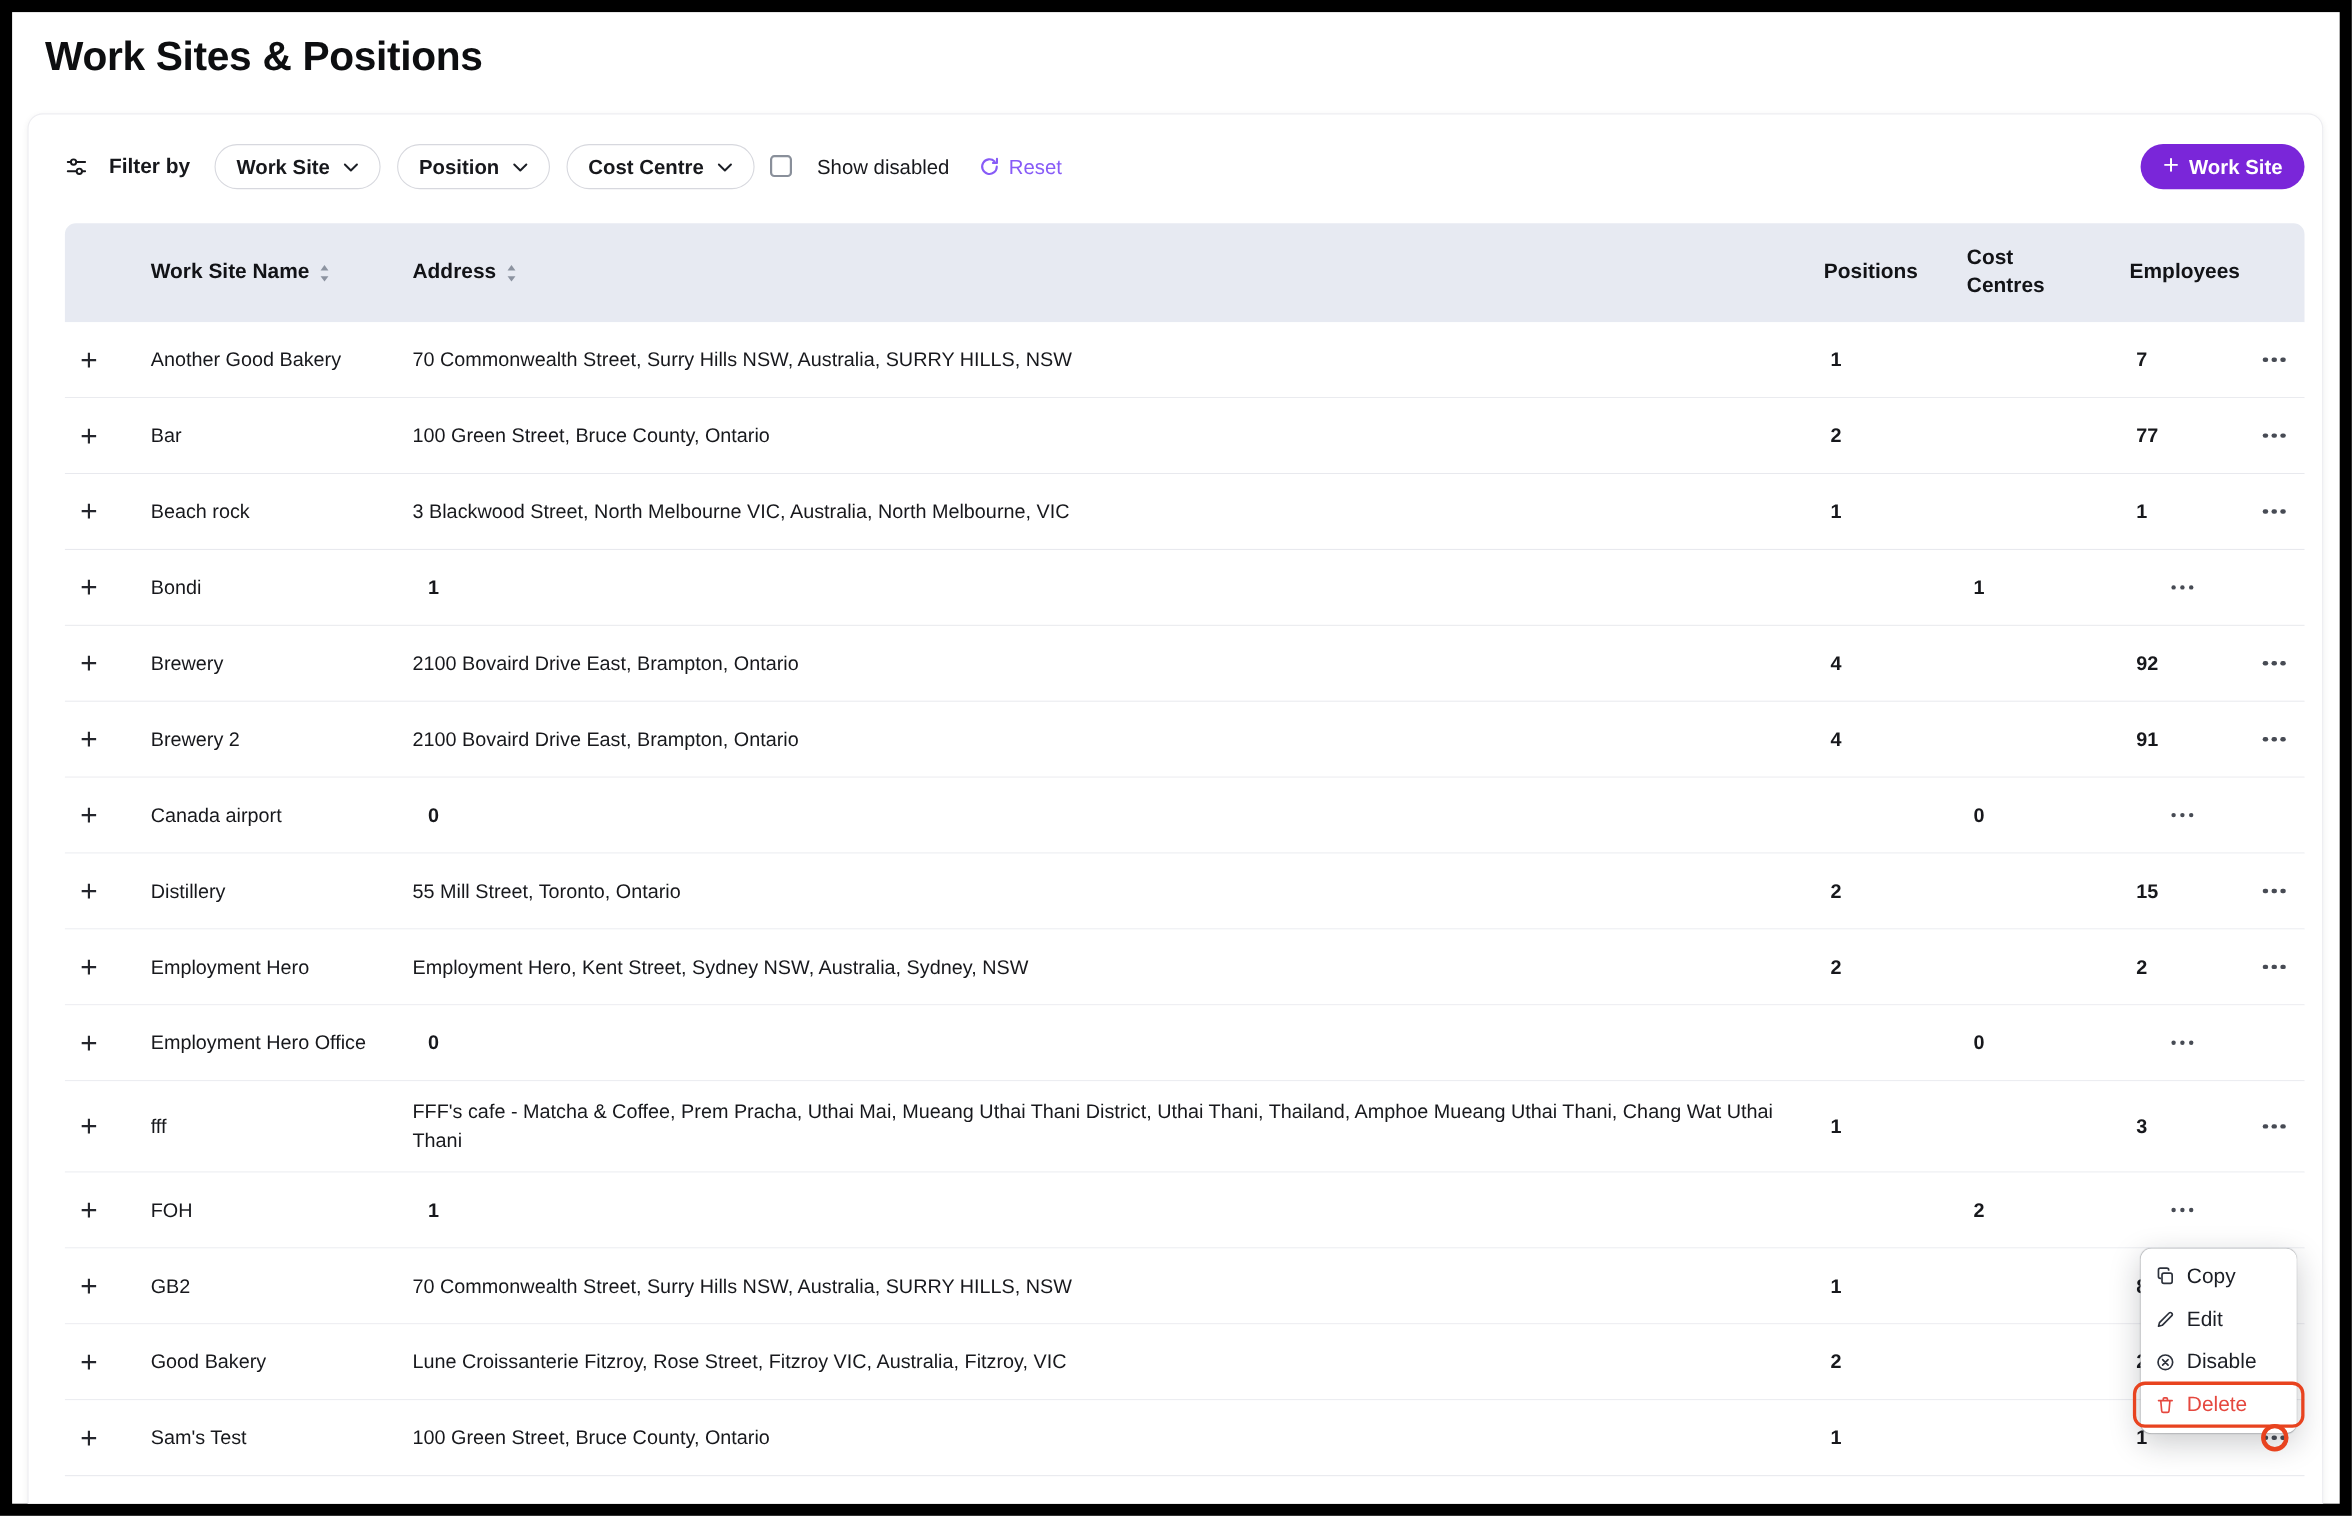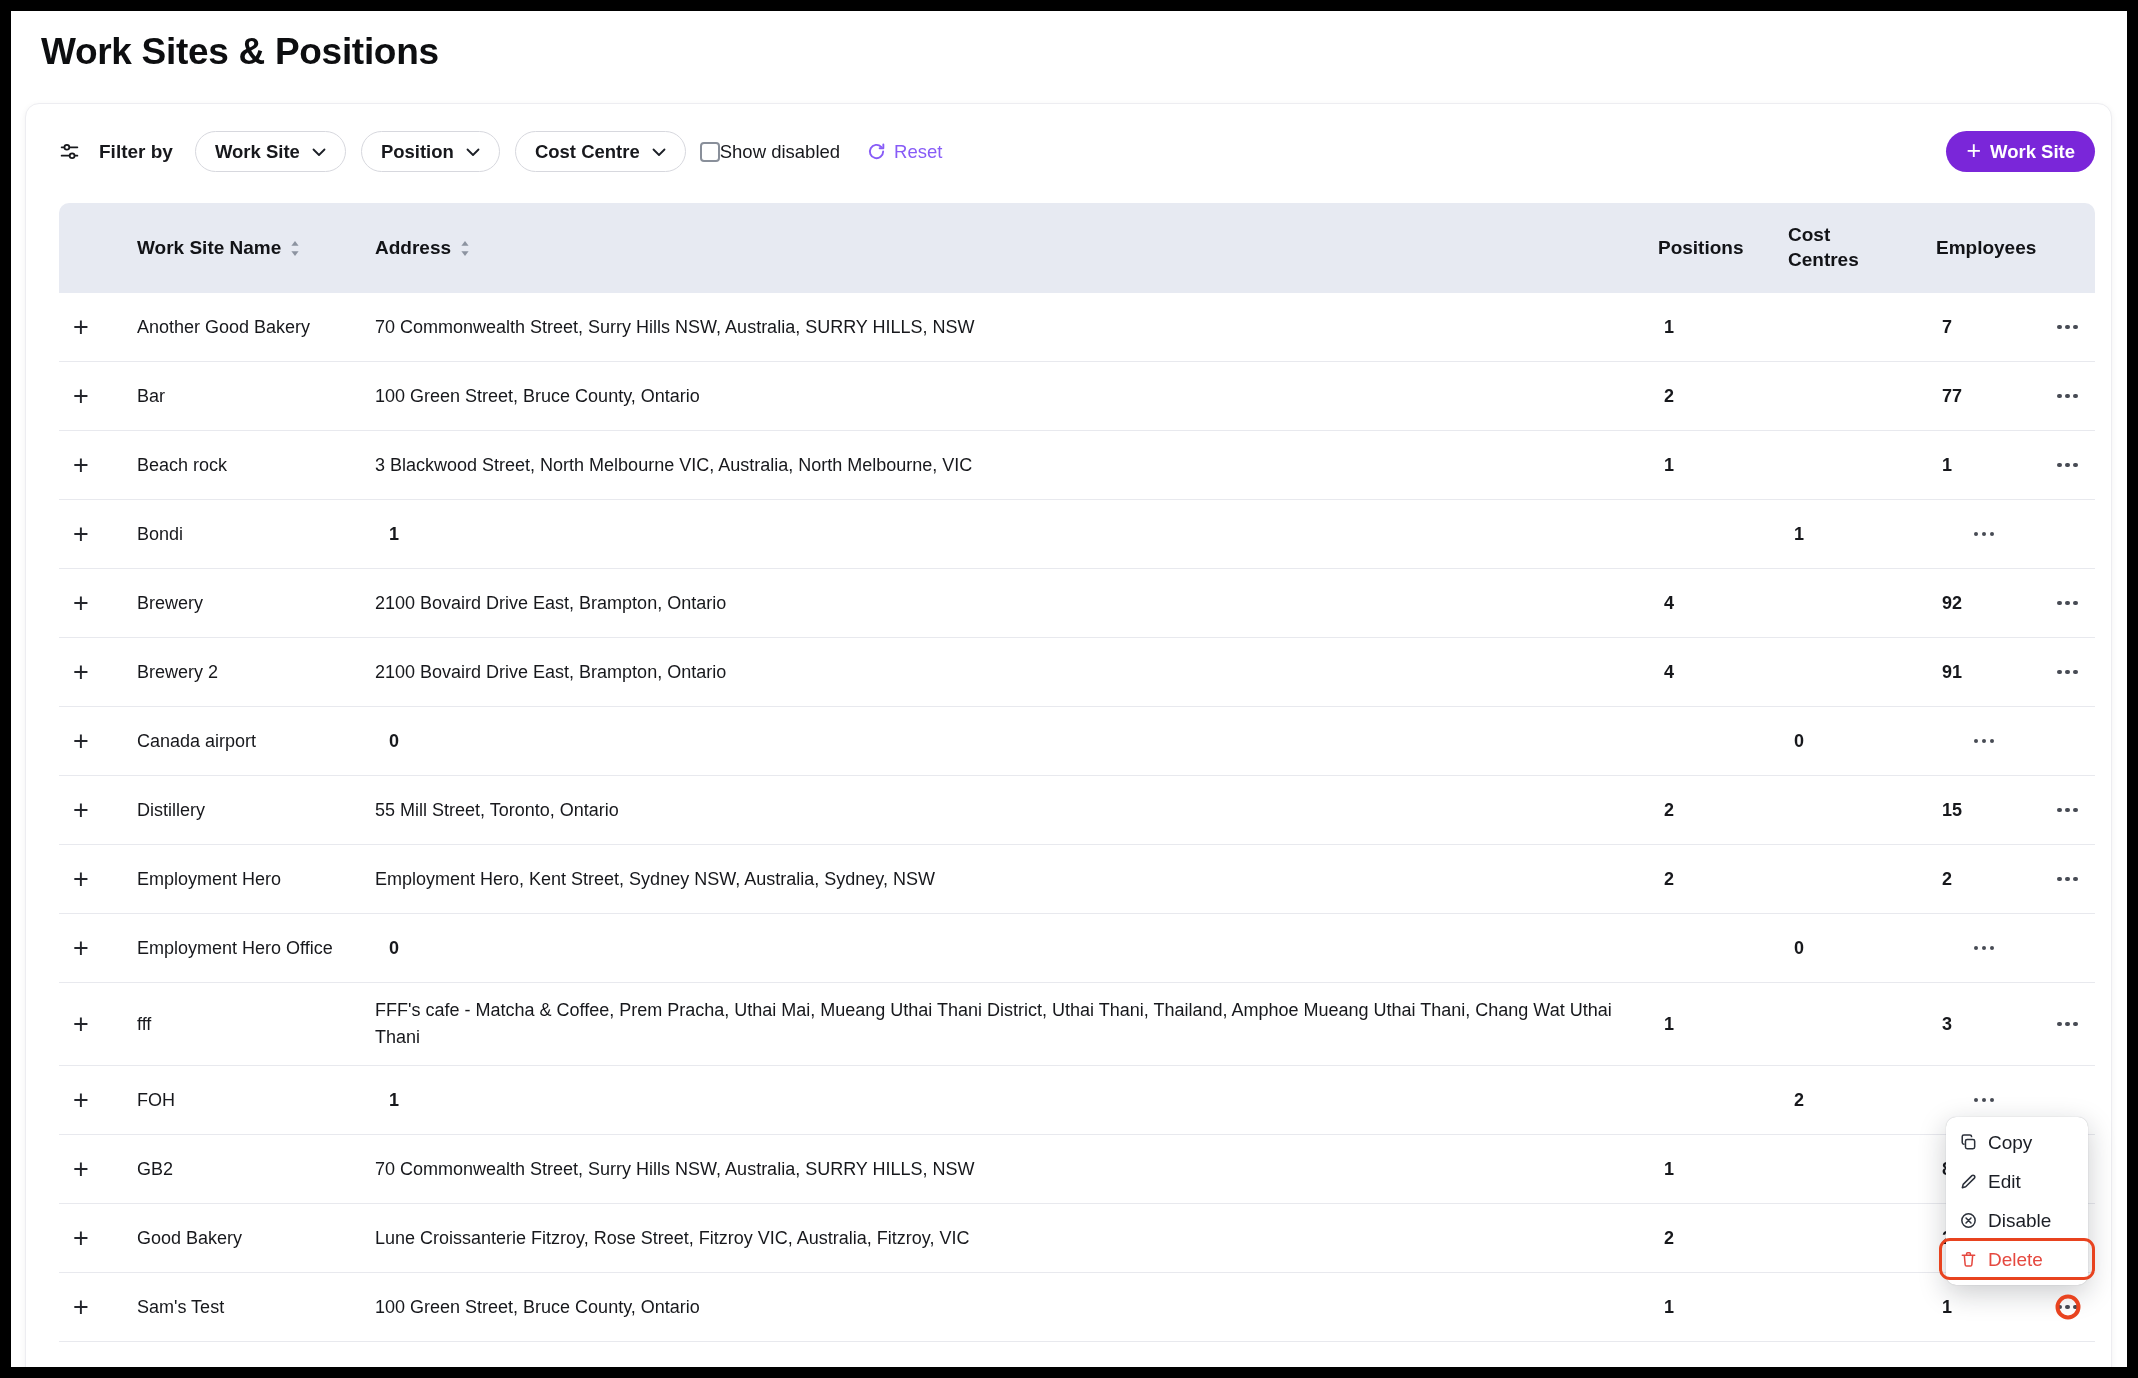--- a/index.html
+++ b/index.html
@@ -41,21 +41,21 @@
   .pills { display: flex; gap: 15px; }
   .pill {
     display: flex; align-items: center; gap: 12px;
     height: 41px; padding: 0 19px;
     border: 1px solid #d7d8de; border-radius: 21px;
     background: #fff; font-family: inherit;
     font-size: 18.5px; font-weight: 700; color: #17181c;
     cursor: pointer;
   }
   .chev { display: flex; margin-top: 2px; }
-  .show-disabled { display: flex; align-items: center; gap: 0; margin-left: 14px; font-size: 18.5px; cursor: pointer; }
+  .show-disabled { display: flex; align-items: flex-start; gap: 23px; margin-left: 14px; font-size: 18.5px; cursor: pointer; }
   .checkbox { width: 20px; height: 20px; border: 2px solid #898f9a; border-radius: 4px; background: #fff; flex: none; }
   .reset { display: flex; align-items: center; gap: 8px; margin-left: 27px; color: var(--reset-link, #875bf7); font-size: 18.5px; cursor: pointer; }
   .reset-icon { display: flex; }
   .add-btn {
     margin-left: auto;
     display: flex; align-items: center; gap: 9px;
     height: 41px; padding: 0 20px;
     border: none; border-radius: 21px;
     background: var(--accent, #7a26d9); color: #fff;
     font-family: inherit; font-size: 18.5px; font-weight: 700;
@@ -95,21 +95,21 @@
     color: #24262c; line-height: 20px; cursor: pointer;
   }
   .c-name, .c-address { line-height: 27px; padding-right: 18px; color: #17181c; }
   .c-pos, .c-emp { font-weight: 700; padding-left: 14px; }
   .c-actions { align-self: stretch; position: relative; display: flex; align-items: center; justify-content: center; }
   .dots { display: flex; gap: 3.5px; background: none; border: none; padding: 8px 5px; cursor: pointer; align-items: center; }
   .dots i { width: 4.6px; height: 4.6px; border-radius: 50%; background: #474b54; display: block; }
 
   
   .menu {
-    position: absolute; right: 7px; bottom: 42px;
+    position: absolute; right: 7px; bottom: 24px;
     width: 142px;
     background: #fff; border-radius: 10px; padding: 6px 0;
     box-shadow: 0 8px 28px rgba(18,22,33,.22), 0 0 1px rgba(18,22,33,.3);
     z-index: 30;
   }
   .menu-item {
     position: relative;
     display: flex; align-items: center; gap: 10px;
     height: 39px; padding: 0 13px;
     font-size: 19px; color: #1b1e25; cursor: pointer;

